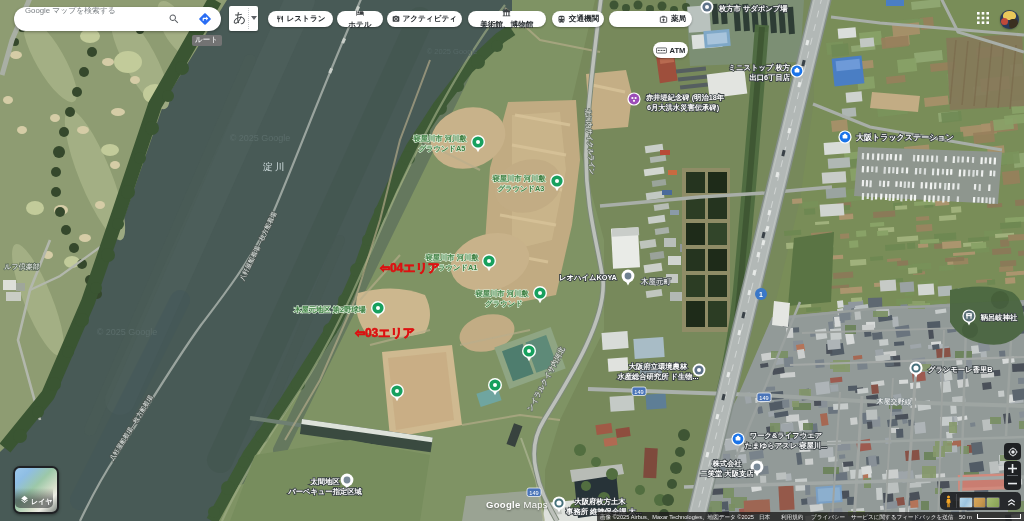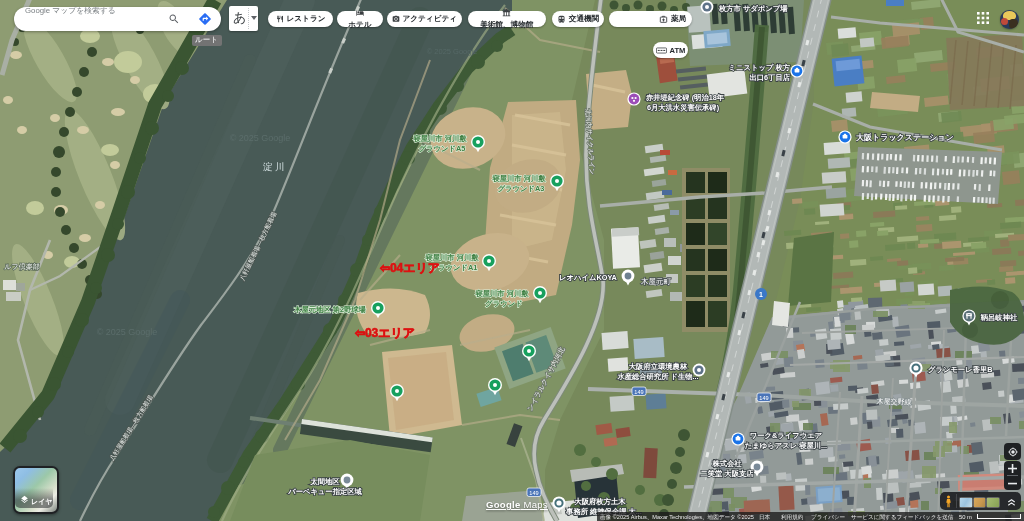--- a/index.html
+++ b/index.html
@@ -1246,21 +1246,21 @@
           <path d="M-3,-1.8 Q0,-3 3,-1.8"></path>
           <line x1="-2" y1="-2.4" x2="-2" y2="2.8"></line>
           <line x1="2" y1="-2.4" x2="2" y2="2.8"></line>
           <line x1="-2.8" y1="-0.4" x2="2.8" y2="-0.4"></line>
         </g>
       </g>
 
 <text x="999" y="320" font-size="7.3" fill="#fff" text-anchor="middle" font-family="Liberation Sans,sans-serif" font-weight="bold" paint-order="stroke" stroke="#3A4145" stroke-width="1.7">鞆呂岐神社</text>
 </svg>
 
-<div class="abs" style="left:486px;top:499px;font-size:9.5px;color:#fff;text-shadow:0 1px 2px rgba(0,0,0,0.45);letter-spacing:0.3px;text-decoration:underline;"><span style="font-weight:bold;">Google</span> Maps</div>
+<div class="abs" style="left:486px;top:499px;font-size:9.5px;color:#fff;text-shadow:0 1px 2px rgba(0,0,0,0.45);letter-spacing:0.3px;"><span style="font-weight:bold;">Google</span> Maps</div>
 
 <div class="abs" style="left:597px;top:512px;width:427px;height:9px;background:rgba(26,26,26,0.78);"></div>
 
 <div class="abs" style="left:600px;top:513.5px;font-size:5.6px;color:#ECECEC;">画像 ©2025 Airbus、Maxar Technologies、地図データ ©2025</div>
 
 <div class="abs" style="left:759px;top:513.5px;font-size:5.6px;color:#ECECEC;">日本</div>
 
 <div class="abs" style="left:781px;top:513.5px;font-size:5.6px;color:#ECECEC;">利用規約</div>
 
 <div class="abs" style="left:811px;top:513.5px;font-size:5.6px;color:#ECECEC;">プライバシー</div>

